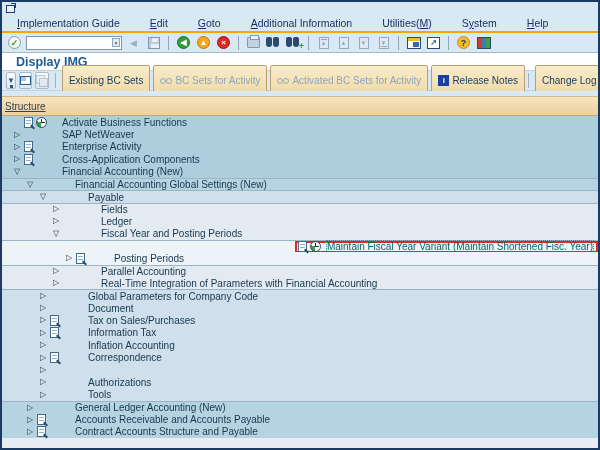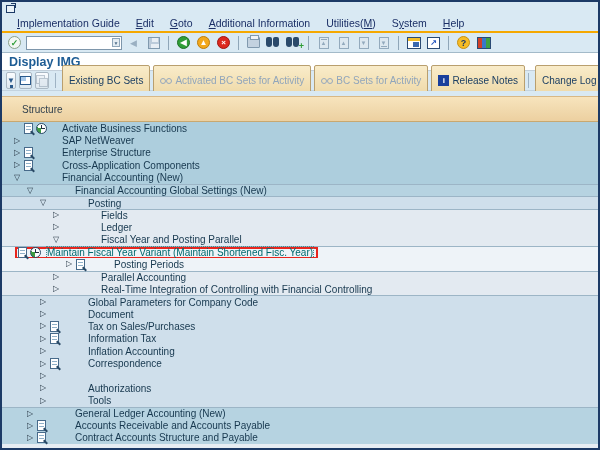--- a/index.html
+++ b/index.html
@@ -4,21 +4,21 @@
 <style>
   html,body{margin:0;padding:0;}
   body{font-family:"Liberation Sans", sans-serif; background:#555;}
   *{box-sizing:border-box;}
   .window{width:600px;height:450px;background:#d9e9f3;border:2px solid #1c3a66;position:relative;overflow:hidden;display:flex;flex-direction:column;}
   
   .titlestrip{height:13px;background:#d9e9f3;display:flex;align-items:center;padding-left:4px;}
   .sysicon{width:9px;height:8px;border:1px solid #1c3a66;background:#eaf2f8;position:relative;}
   .sysicon::after{content:"";position:absolute;right:-2px;top:-3px;width:4px;height:4px;border-top:1px solid #1c3a66;border-right:1px solid #1c3a66;}
   
-  .menubar{height:16px;display:flex;align-items:center;padding-left:8px;gap:2px;}
+  .menubar{height:16px;display:flex;align-items:center;padding-left:8px;gap:16px;}
   .menuitem{font-size:10.5px;color:#1b2f66;padding:1px 7px;cursor:default;white-space:nowrap;}
   .menuitem u{text-decoration:underline;}
   .orangeline{height:2px;background:#f5a800;}
   
   .toolbar{height:20px;background:#d9e9f3;border-bottom:1px solid #a3bac9;display:flex;align-items:center;padding:0 4px;gap:3px;}
   .tbtn{height:16px;min-width:17px;display:flex;align-items:center;justify-content:center;position:relative;}
   .tsep{width:1px;height:14px;background:#8fa6b8;margin:0 3px;flex:0 0 auto;}
   .circle{width:13px;height:13px;border-radius:50%;display:flex;align-items:center;justify-content:center;color:#fff;font-size:8px;font-weight:bold;line-height:1;}
   .c-green{background:#2f9e38;border:1px solid #1f7026;}
   .c-yellow{background:#f2a81c;border:1px solid #bf7d0a;}
@@ -39,42 +39,42 @@
   .ic-page{width:10px;height:12px;border:1px solid #93aabd;background:#dde8f0;display:flex;align-items:center;justify-content:center;color:#93aabd;font-size:6px;position:relative;}
   .ic-page.first::before{content:"";position:absolute;top:1px;left:1px;right:1px;height:1px;background:#93aabd;}
   .ic-page.last::after{content:"";position:absolute;bottom:1px;left:1px;right:1px;height:1px;background:#93aabd;}
   .ic-session{width:14px;height:12px;border:1px solid #2a4a74;background:#fff;position:relative;}
   .ic-session::before{content:"";position:absolute;top:0;left:0;right:0;height:3px;background:#f2bd2a;}
   .ic-session::after{content:"";position:absolute;right:1px;bottom:1px;width:6px;height:5px;background:#3a68b0;}
   .ic-shortcut{width:13px;height:12px;border:1px solid #2a4a74;background:#fff;color:#2a5ac0;font-size:8px;font-weight:bold;display:flex;align-items:center;justify-content:center;}
   .ic-help{width:13px;height:13px;border-radius:50%;background:#f6bc26;border:1px solid #c89010;color:#1c3a66;font-weight:bold;font-size:9px;display:flex;align-items:center;justify-content:center;}
   .ic-layout{width:14px;height:12px;border:1px solid #2a4a74;background:linear-gradient(90deg,#d04028 0 30%,#fff 30% 36%,#3a78c8 36% 64%,#fff 64% 70%,#40a040 70% 100%);}
   
-  .pagetitle{height:18px;background:#fff;border-bottom:1px solid #c3cfda;display:flex;align-items:center;padding-left:7px;font-size:12.5px;font-weight:bold;color:#1d5c94;}
+  .pagetitle{height:18px;background:#fff;border-bottom:1px solid #c3cfda;display:flex;align-items:center;padding-left:14px;font-size:12.5px;font-weight:bold;color:#1d5c94;}
   
   .appbar{height:20px;background:#d9e9f3;display:flex;align-items:center;padding:0 4px;gap:3px;border-bottom:1px solid #c3d3df;}
   .iconbtn{width:19px;height:17px;border:1px solid #aab8c4;border-radius:2px;background:linear-gradient(#fbfdff,#dde8f0);display:flex;align-items:center;justify-content:center;position:relative;}
   .ic-filter{color:#2a5a8c;font-size:8px;line-height:1;position:relative;}
   .ic-filter::after{content:"";position:absolute;left:3px;bottom:-3px;width:3px;height:3px;background:#2a5a8c;}
   .ic-detail{width:11px;height:9px;border:1px solid #2a5a8c;background:#fff;position:relative;}
   .ic-detail::before{content:"";position:absolute;left:0;top:0;width:5px;height:4px;background:#a8c8e8;}
   .ic-copy{width:12px;height:11px;position:relative;opacity:.55;}
   .ic-copy::before{content:"";position:absolute;left:0;top:0;width:7px;height:7px;border:1px solid #8fa0b0;background:#e8eef4;}
   .ic-copy::after{content:"";position:absolute;left:3px;top:3px;width:7px;height:7px;border:1px solid #8fa0b0;background:#dde6ee;}
   .abtn{height:32px;display:inline-flex;align-items:center;gap:3px;padding:0 6px;font-size:10px;color:#1c3f63;background:linear-gradient(#f9ecca,#eed8a6);border:1px solid #b99f6e;border-radius:2px;white-space:nowrap;}
   .abtn.disabled{color:#90a5bb;}
   .glasses{position:relative;width:12px;height:7px;display:inline-block;}
   .glasses::before{content:"";position:absolute;left:0;top:1px;width:4px;height:4px;border:1px solid #97a9bd;border-radius:50%;box-shadow:6px 0 0 -1px transparent;}
   .glasses::after{content:"";position:absolute;left:6px;top:1px;width:4px;height:4px;border:1px solid #97a9bd;border-radius:50%;}
   .ic-info{width:11px;height:11px;background:#1a3f9c;color:#fff;font-weight:bold;font-size:8px;display:inline-flex;align-items:center;justify-content:center;}
   .asep{width:1px;height:15px;background:#9fb3c4;margin:0 3px;flex:0 0 auto;}
   .asep.pushright{margin-left:auto;}
   
   .structgap{height:5px;background:#d9e9f3;}
-  .structhead{height:26px;background:linear-gradient(#f7e4bd,#ecd0a0);border-top:1px solid #d8b886;border-bottom:1px solid #c8a870;display:flex;align-items:center;padding-left:20px;font-size:10px;color:#33424e;}
+  .structhead{height:20px;background:linear-gradient(#f7e4bd,#ecd0a0);border-top:1px solid #d8b886;border-bottom:1px solid #c8a870;display:flex;align-items:center;padding-left:3px;font-size:10px;color:#33424e;text-decoration:underline;}
   
   .tree{flex:1;display:flex;flex-direction:column;background:#e7edf3;overflow:hidden;}
   .trow{display:flex;align-items:center;height:12.4px;flex:0 0 auto;font-size:10px;color:#16374e;white-space:nowrap;}
   .trow.edge{border-top:1px solid #9cb5c6;}
   .band1{background:#adcedd;} .band2{background:#b6d3e1;} .band3{background:#cfdfeb;} .band4{background:#e3eaf1;} .band5{background:#eef3f8;}
   .arrow{width:14px;flex:0 0 auto;text-align:center;font-size:8px;color:#2a3a48;line-height:1;}
   .iconarea{width:34px;flex:0 0 auto;display:flex;align-items:center;gap:3px;}
   .redbox .iconarea{width:auto;margin-right:2px;}
   .ic-doc{width:9px;height:11px;background:#fff;border:1px solid #476a8a;position:relative;flex:0 0 auto;}
   .ic-doc::before{content:"";position:absolute;left:1px;right:1px;top:2px;height:6px;background:repeating-linear-gradient(180deg,#8fb0c8 0 1px,transparent 1px 3px);}
@@ -177,25 +177,25 @@
       </span>
       <span class="iconbtn">
         <span class="ic-copy"></span>
       </span>
       <span class="asep"></span>
       <span class="abtn">
         <span>Existing BC Sets</span>
       </span>
       <span class="abtn disabled">
         <span class="glasses"></span>
-        <span>Activated BC Sets for Activity</span>
+        <span>BC Sets for Activity</span>
       </span>
       <span class="abtn disabled">
         <span class="glasses"></span>
-        <span>BC Sets for Activity</span>
+        <span>Activated BC Sets for Activity</span>
       </span>
       <span class="abtn">
         <span class="ic-info">i</span>
         <span>Release Notes</span>
       </span>
       <span class="asep pushright"></span>
       <span class="abtn">
         <span>Change Log</span>
       </span>
     </div>
@@ -213,21 +213,21 @@
       <div class="trow band1" style="padding-left: 8px;">
         <span class="arrow">▷</span>
         <span class="iconarea"></span>
         <span class="tlabel">SAP NetWeaver</span>
       </div>
       <div class="trow band1" style="padding-left: 8px;">
         <span class="arrow">▷</span>
         <span class="iconarea">
           <span class="ic-doc"></span>
         </span>
-        <span class="tlabel">Enterprise Structure</span>
+        <span class="tlabel">Enterprise Activity</span>
       </div>
       <div class="trow band1" style="padding-left: 8px;">
         <span class="arrow">▷</span>
         <span class="iconarea">
           <span class="ic-doc"></span>
         </span>
         <span class="tlabel">Cross-Application Components</span>
       </div>
       <div class="trow band1" style="padding-left: 8px;">
         <span class="arrow">▽</span>
@@ -235,38 +235,38 @@
         <span class="tlabel">Financial Accounting (New)</span>
       </div>
       <div class="trow band2 edge" style="padding-left: 21px;">
         <span class="arrow">▽</span>
         <span class="iconarea"></span>
         <span class="tlabel">Financial Accounting Global Settings (New)</span>
       </div>
       <div class="trow band3 edge" style="padding-left: 34px;">
         <span class="arrow">▽</span>
         <span class="iconarea"></span>
-        <span class="tlabel">Posting</span>
+        <span class="tlabel">Payable</span>
       </div>
       <div class="trow band4 edge" style="padding-left: 47px;">
         <span class="arrow">▷</span>
         <span class="iconarea"></span>
         <span class="tlabel">Fields</span>
       </div>
       <div class="trow band4" style="padding-left: 47px;">
         <span class="arrow">▷</span>
         <span class="iconarea"></span>
         <span class="tlabel">Ledger</span>
       </div>
       <div class="trow band4" style="padding-left: 47px;">
         <span class="arrow">▽</span>
         <span class="iconarea"></span>
-        <span class="tlabel">Fiscal Year and Posting Parallel</span>
-      </div>
-      <div class="trow band5 edge" style="">
+        <span class="tlabel">Fiscal Year and Posting Periods</span>
+      </div>
+      <div class="trow band5 edge" style=" justify-content: flex-end;">
         <span class="arrow"></span>
         <span class="redbox">
           <span class="iconarea">
             <span class="ic-doc"></span>
             <span class="ic-exec"></span>
           </span>
           <span class="tlabel hl">Maintain Fiscal Year Variant (Maintain Shortened Fisc. Year)</span>
         </span>
       </div>
       <div class="trow band5" style="padding-left: 60px;">
@@ -277,21 +277,21 @@
         <span class="tlabel">Posting Periods</span>
       </div>
       <div class="trow band4 edge" style="padding-left: 47px;">
         <span class="arrow">▷</span>
         <span class="iconarea"></span>
         <span class="tlabel">Parallel Accounting</span>
       </div>
       <div class="trow band4" style="padding-left: 47px;">
         <span class="arrow">▷</span>
         <span class="iconarea"></span>
-        <span class="tlabel">Real-Time Integration of Controlling with Financial Controlling</span>
+        <span class="tlabel">Real-Time Integration of Parameters with Financial Accounting</span>
       </div>
       <div class="trow band3 edge" style="padding-left: 34px;">
         <span class="arrow">▷</span>
         <span class="iconarea"></span>
         <span class="tlabel">Global Parameters for Company Code</span>
       </div>
       <div class="trow band3" style="padding-left: 34px;">
         <span class="arrow">▷</span>
         <span class="iconarea"></span>
         <span class="tlabel">Document</span>

